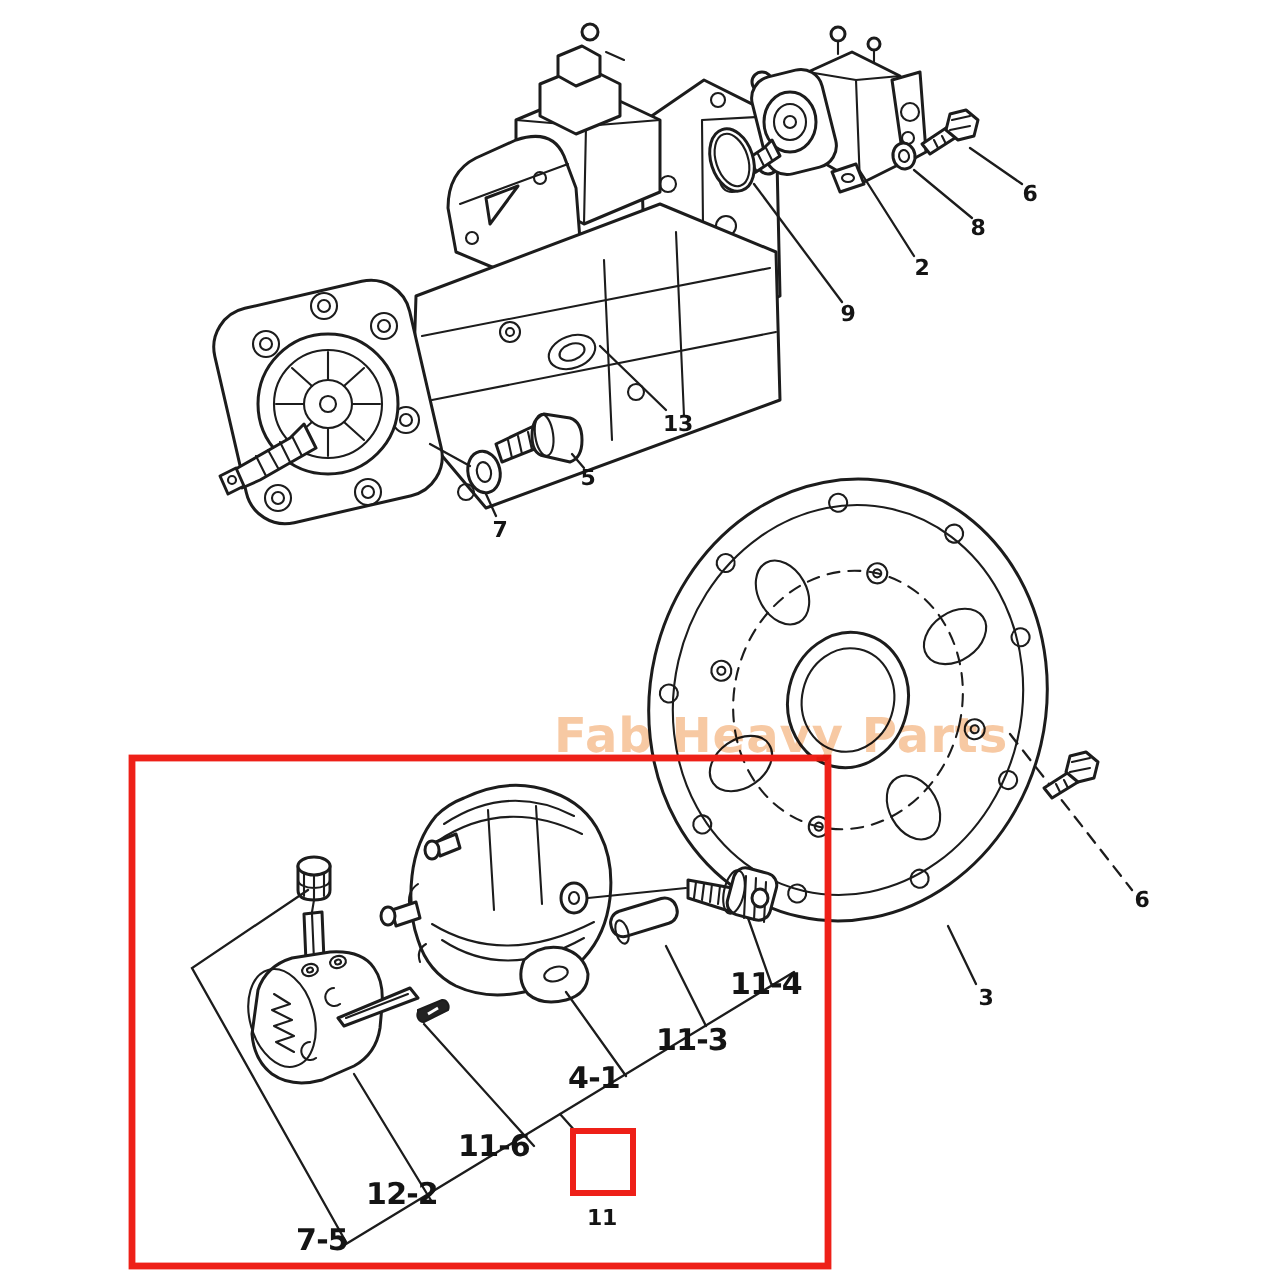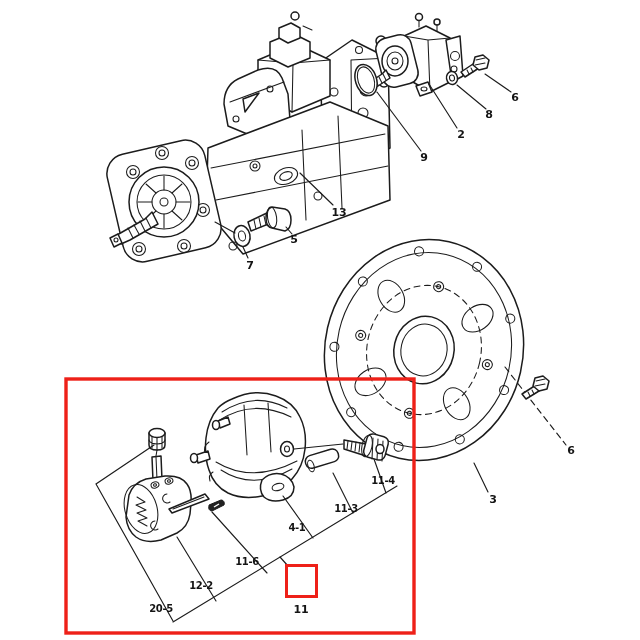--- a/index.html
+++ b/index.html
@@ -18,21 +18,21 @@
   .red{fill:none;stroke:var(--highlight_red,#ee2018);}
   .watermark{
     position:absolute;left:277px;top:354px;z-index:3;
     font-size:24px;font-weight:bold;letter-spacing:.5px;white-space:nowrap;
     color:var(--watermark_color,#f7c9a3);mix-blend-mode:multiply;
   }
   .part-label{
     position:absolute;z-index:4;transform:translate(-50%,-50%);
     font-size:11px;font-weight:bold;color:#141414;white-space:nowrap;letter-spacing:-.2px;
   }
-  .part-label.sm{font-size:10px;letter-spacing:-.4px;}
+  .part-label.sm{font-size:15px;letter-spacing:-.4px;margin-top:12px;}
 </style>
 </head>
 <body>
 
 <div id="stage">
 
 <svg width="640" height="640" viewBox="0 0 640 640">
 
   <g>
 
@@ -254,31 +254,32 @@
     <path class="ld" d="M283,496 L313,538"></path>
     <path class="ld" d="M333,473 L353,513"></path>
     <path class="ld" d="M374,459 L386,493"></path>
     <path class="ld" d="M280,557 L288,566"></path>
   </g>
 
   <rect class="red" x="66" y="379" width="348" height="254" stroke-width="3.4"></rect>
   <rect class="red" x="286.5" y="565.5" width="30" height="31" stroke-width="3"></rect>
 </svg>
 
+<div class="watermark">Fab Heavy Parts</div>
 
 <div class="part-label" style="left:339px;top:212px;">13</div>
 <div class="part-label" style="left:424px;top:157px;">9</div>
 <div class="part-label" style="left:461px;top:134px;">2</div>
 <div class="part-label" style="left:489px;top:114px;">8</div>
 <div class="part-label" style="left:515px;top:97px;">6</div>
 <div class="part-label" style="left:294px;top:239px;">5</div>
 <div class="part-label" style="left:250px;top:265px;">7</div>
 <div class="part-label" style="left:493px;top:499px;">3</div>
 <div class="part-label" style="left:571px;top:450px;">6</div>
 <div class="part-label sm" style="left:297px;top:527px;">4-1</div>
 <div class="part-label sm" style="left:247px;top:561px;">11-6</div>
 <div class="part-label sm" style="left:201px;top:585px;">12-2</div>
-<div class="part-label sm" style="left:161px;top:608px;">20-5</div>
+<div class="part-label sm" style="left:161px;top:608px;">7-5</div>
 <div class="part-label sm" style="left:346px;top:508px;">11-3</div>
 <div class="part-label sm" style="left:383px;top:480px;">11-4</div>
 <div class="part-label" style="left:301px;top:609px;">11</div>
 
 </div>
 
 </body></html>

